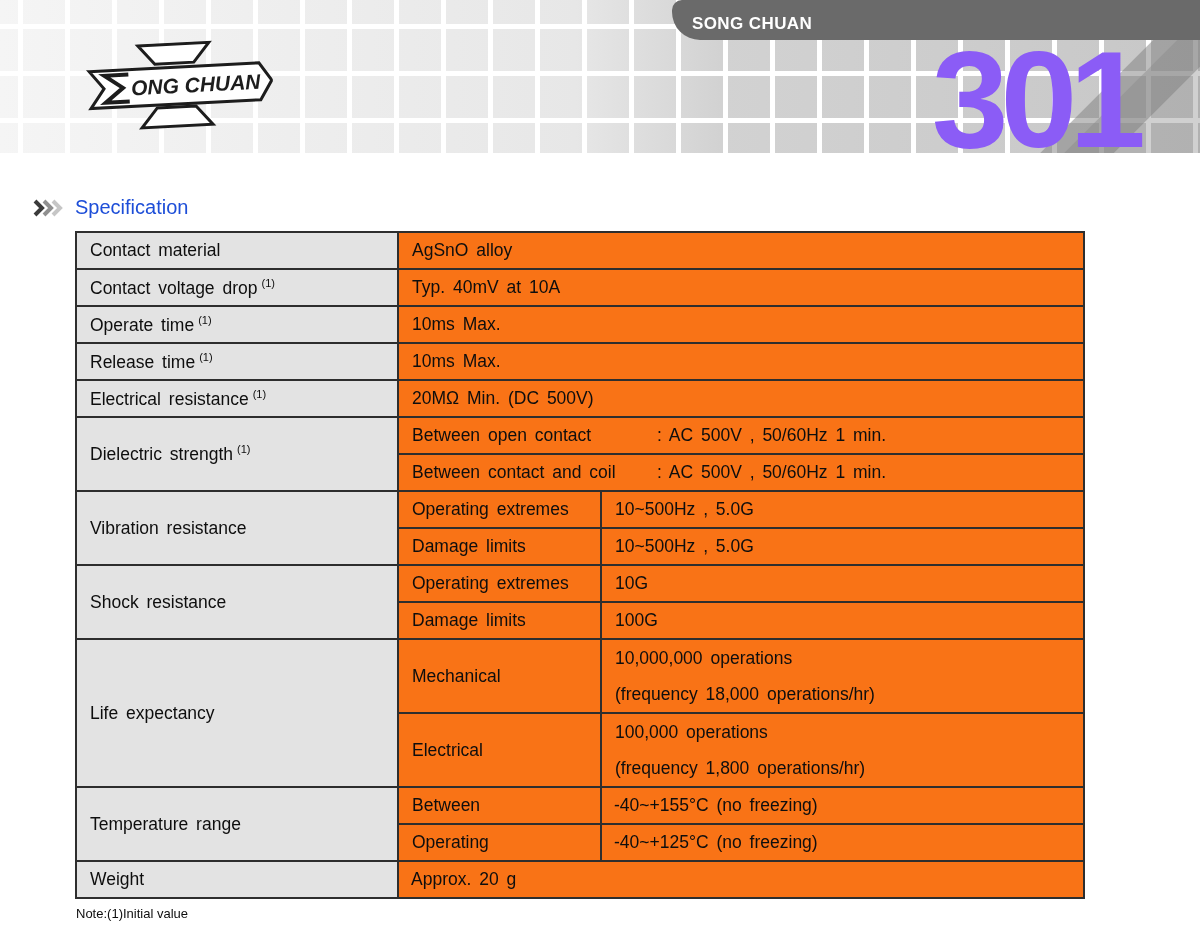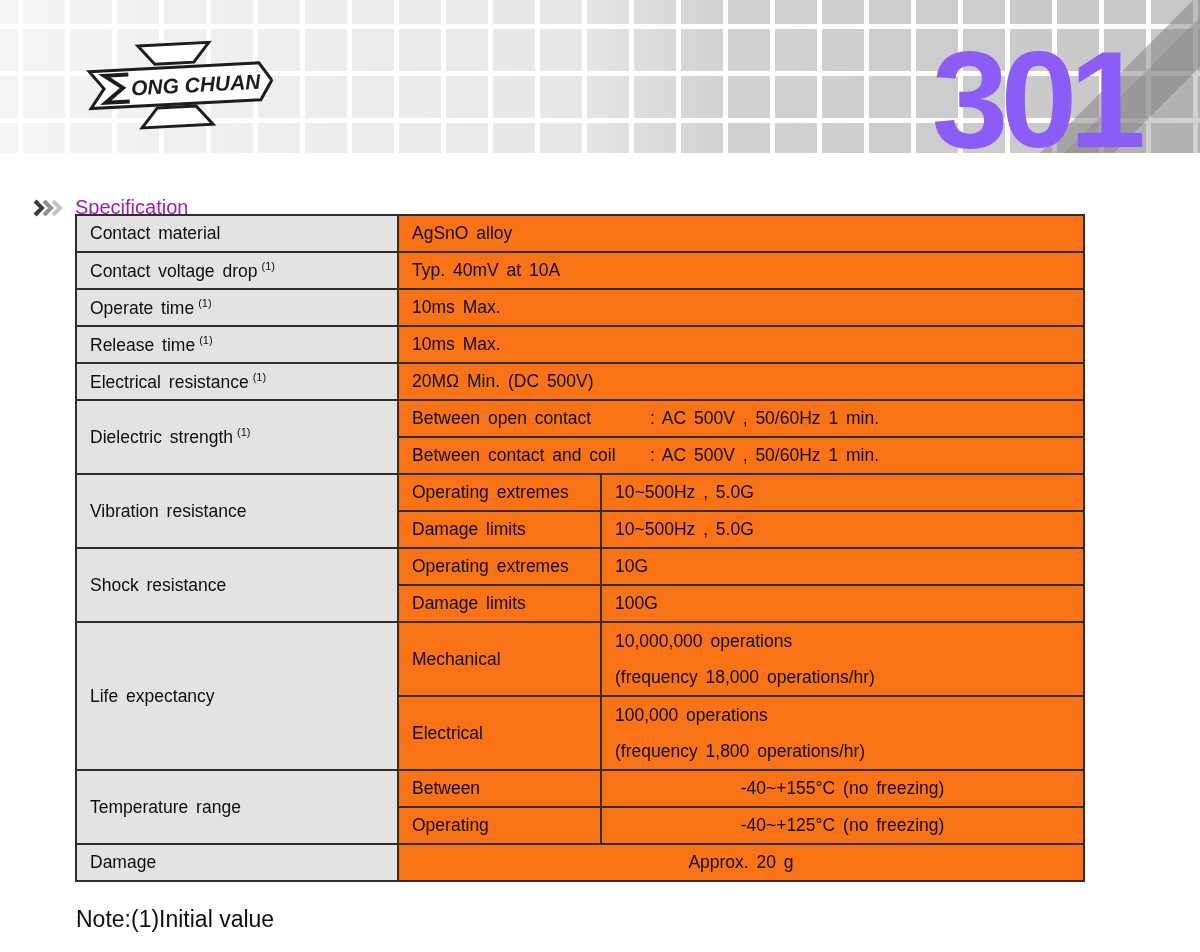--- a/index.html
+++ b/index.html
@@ -36,57 +36,60 @@
     background:#6a6a6a; border-radius:10px 0 0 28px;
     display:flex; align-items:flex-end; box-sizing:border-box;
     padding:0 0 6px 20px;
   }
   .banner span { color:#ffffff; font-weight:bold; font-size:17px; letter-spacing:0.4px; }
   .logo { position:absolute; left:83px; top:42px; z-index:4; transform:rotate(-3deg); }
 
   
   .section-heading { position:absolute; left:33px; top:196px; display:flex; align-items:center; }
   .section-heading .chev { margin-right:10px; }
-  .section-heading .title { font-size:20px; color:#a21caf; }
+  .section-heading .title { font-size:20px; color:#1d4ed8; }
 
   
   .spec-table {
-    position:absolute; left:75px; top:214px; width:1008px;
+    position:absolute; left:75px; top:231px; width:1008px;
     border-collapse:collapse; table-layout:fixed;
     font-size:17.5px; color:#0e0e0e; word-spacing:3px;
   }
   .spec-table col.c1 { width:322px; }
   .spec-table col.c2 { width:203px; }
   .spec-table col.c3 { width:483px; }
   .spec-table td {
     border:2px solid #2e2e2e; background:#f97316;
     height:35px; padding:0 4px 0 13px; vertical-align:middle;
   }
   .spec-table tr.sub td { border-top-width:1px;margin-top:40px; }
   .spec-table td.lbl { background:#e3e3e3; }
-  .spec-table td.center { text-align:center; padding:0 20px; }
+  .spec-table td.center { padding:0 12px; }
   .spec-table td.tall { height:71px; }
   .spec-table sup { font-size:11px; margin-left:4px; letter-spacing:0; word-spacing:0; }
-  .pair { display:flex; }
+  .pair { display:flex;gap:7px; }
   .pair .cond { width:238px; flex:none; }
   .two-line div { line-height:36px; }
 
   
-  .note { position:absolute; left:76px; top:906px; font-size:23px; color:#0e0e0e; }
+  .note { position:absolute; left:76px; top:906px; font-size:13px; color:#0e0e0e; }
 </style>
 </head>
 <body>
 
 <div class="page">
 
   <div class="header">
     <div class="grid-bg"></div>
     <div class="diag diag-b"></div>
     <div class="diag diag-a"></div>
     <div class="model-number">301</div>
+    <div class="banner">
+      <span>SONG CHUAN</span>
+    </div>
     <svg class="logo" width="190" height="88" viewBox="0 0 190 88">
       <polygon points="57,2 128,2 112,21 73,21" fill="#ffffff" stroke="#1d1d1d" stroke-width="3"></polygon>
       <polygon points="73,65 112,65 128,84 57,84" fill="#ffffff" stroke="#1d1d1d" stroke-width="3"></polygon>
       <polygon points="7,25 177,25 189,43 177,62 7,62 21,43" fill="#ffffff" stroke="#1d1d1d" stroke-width="3"></polygon>
       <polyline points="46,30 22,30 40,43 22,57 46,57" fill="none" stroke="#1d1d1d" stroke-width="4"></polyline>
       <text x="48" y="51" font-size="21" font-weight="bold" font-style="italic" font-family="Liberation Sans, DejaVu Sans, sans-serif" fill="#1d1d1d">ONG CHUAN</text>
     </svg>
   </div>
 
   <div class="section-heading">
@@ -188,21 +191,21 @@
         <td class="lbl" rowspan="2">Temperature range</td>
         <td>Between</td>
         <td class="center">-40~+155°C (no freezing)</td>
       </tr>
       <tr class="sub">
         <td>Operating</td>
         <td class="center">-40~+125°C (no freezing)</td>
       </tr>
 
       <tr>
-        <td class="lbl">Damage</td>
+        <td class="lbl">Weight</td>
         <td colspan="2" class="center">Approx. 20 g</td>
       </tr>
     </tbody>
   </table>
 
   <div class="note">Note:(1)Initial value</div>
 
 </div>
 
 </body></html>

